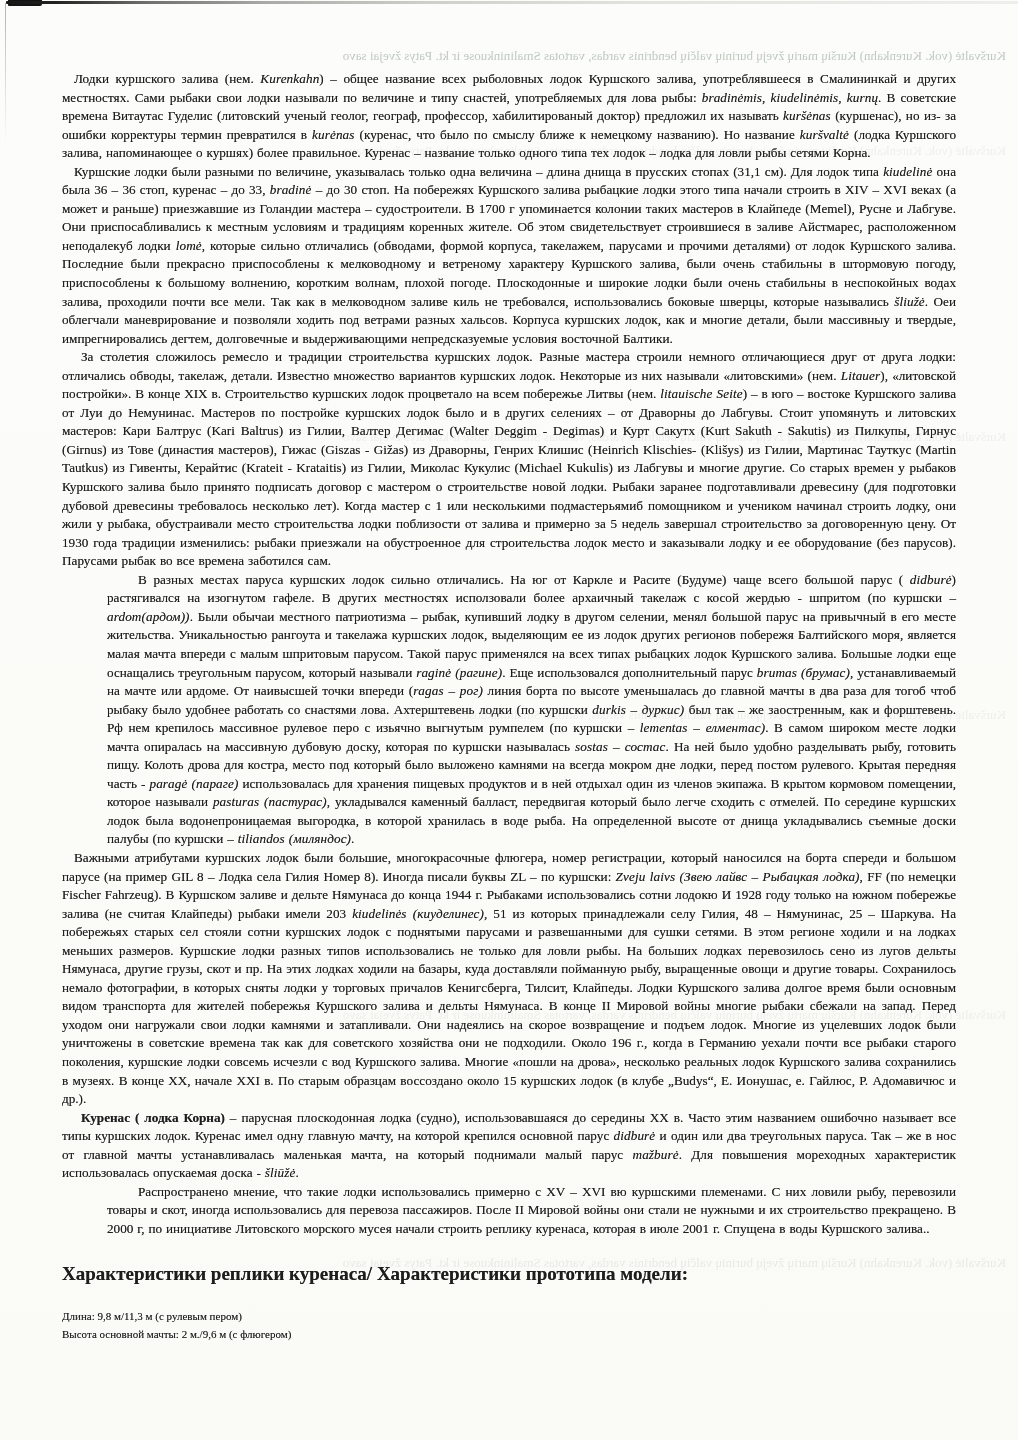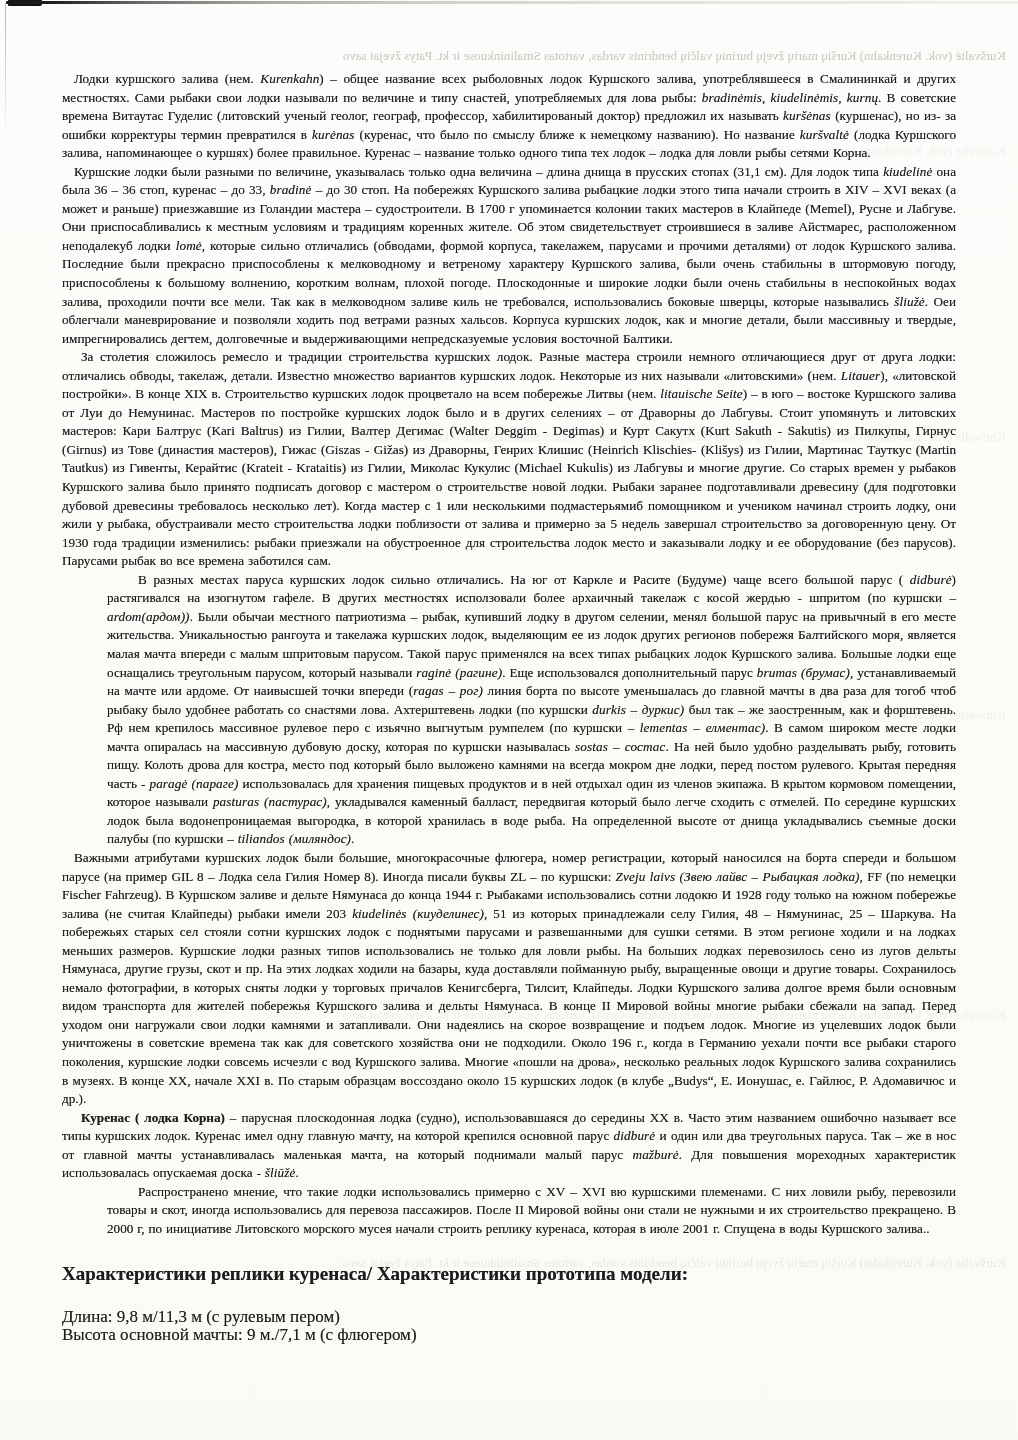--- a/index.html
+++ b/index.html
@@ -66,21 +66,21 @@
   .heading {
     margin: 27px 0 0 0;
     font-size: 19px;
     line-height: 18px;
     font-weight: bold;
     text-shadow: 0 0 0.5px rgba(20,20,20,0.6);
   }
   .specs { margin-top: 25px; }
   .spec {
     margin: 0;
-    font-size: 17px;
+    font-size: 11px;
     line-height: 17.2px;
     text-align: left;
     text-shadow: 0 0 0.45px rgba(20,20,20,0.5);
   }
 </style>
 </head>
 <body>
 
 <div class="page">
 
@@ -101,16 +101,16 @@
     <p class="para ind-md">За столетия сложилось ремесло и традиции строительства куршских лодок. Разные мастера строили немного отличающиеся друг от друга лодки: отличались обводы, такелаж, детали. Известно множество вариантов куршских лодок. Некоторые из них называли «литовскими» (нем. <i>Litauer</i>), «литовской постройки». В конце XIX в. Строительство куршских лодок процветало на всем побережье Литвы (нем. <i>litauische Seite</i>) – в юго – востоке Куршского залива от Луи до Немунинас. Мастеров по постройке куршских лодок было и в других селениях – от Драворны до Лабгувы. Стоит упомянуть и литовских мастеров: Кари Балтрус (Kari Baltrus) из Гилии, Валтер Дегимас (Walter Deggim - Degimas) и Курт Сакутх (Kurt Sakuth - Sakutis) из Пилкупы, Гирнус (Girnus) из Тове (династия мастеров), Гижас (Giszas - Gižas) из Драворны, Генрих Клишис (Heinrich Klischies- (Klišys) из Гилии, Мартинас Тауткус (Martin Tautkus) из Гивенты, Керайтис (Krateit - Krataitis) из Гилии, Миколас Кукулис (Michael Kukulis) из Лабгувы и многие другие. Со старых времен у рыбаков Куршского залива было принято подписать договор с мастером о строительстве новой лодки. Рыбаки заранее подготавливали древесину (для подготовки дубовой древесины требовалось несколько лет). Когда мастер с 1 или несколькими подмастерьямиб помощником и учеником начинал строить лодку, они жили у рыбака, обустраивали место строительства лодки поблизости от залива и примерно за 5 недель завершал строительство за договоренную цену. От 1930 года традиции изменились: рыбаки приезжали на обустроенное для строительства лодок место и заказывали лодку и ее оборудование (без парусов). Парусами рыбак во все времена заботился сам.</p>
     <p class="para ind-lg">В разных местах паруса куршских лодок сильно отличались. На юг от Каркле и Расите (Будуме) чаще всего большой парус ( <i>didburė</i>) растягивался на изогнутом гафеле. В других местностях исползовали более архаичный такелаж с косой жердью - шпритом (по куршски – <i>ardom(ардом))</i>. Были обычаи местного патриотизма – рыбак, купивший лодку в другом селении, менял большой парус на привычный в его месте жительства. Уникальностью рангоута и такелажа куршских лодок, выделяющим ее из лодок других регионов побережя Балтийского моря, является малая мачта впереди с малым шпритовым парусом. Такой парус применялся на всех типах рыбацких лодок Куршского залива. Большые лодки еще оснащались треугольным парусом, который называли <i>raginė (рагине)</i>. Еще использовался дополнительный парус <i>brumas</i> <i>(брумас)</i>, устанавливаемый на мачте или ардоме. От наивысшей точки впереди (<i>ragas – рог)</i> линия борта по высоте уменьшалась до главной мачты в два раза для тогоб чтоб рыбаку было удобнее работать со снастями лова. Ахтерштевень лодки (по куршски <i>durkis – дуркис)</i> был так – же заостренным, как и форштевень. Рф нем крепилось массивное рулевое перо с изьячно выгнутым румпелем (по куршски – <i>lementas – елментас)</i>. В самом широком месте лодки мачта опиралась на массивную дубовую доску, которая по куршски называлась <i>sostas</i> – <i>состас</i>. На ней было удобно разделывать рыбу, готовить пищу. Колоть дрова для костра, место под который было выложено камнями на всегда мокром дне лодки, перед постом рулевого. Крытая передняя часть - <i>paragė (параге)</i> использовалась для хранения пищевых продуктов и в ней отдыхал один из членов экипажа. В крытом кормовом помещении, которое называли <i>pasturas (пастурас)</i>, укладывался каменный балласт, передвигая который было легче сходить с отмелей. По середине куршских лодок была водонепроницаемая выгородка, в которой хранилась в воде рыба. На определенной высоте от днища укладывались съемные доски палубы (по куршски – <i>tiliandos (миляндос)</i>.</p>
     <p class="para ind-sm">Важными атрибутами куршских лодок были большие, многокрасочные флюгера, номер регистрации, который наносился на борта спереди и большом парусе (на пример GIL 8 – Лодка села Гилия Номер 8). Иногда писали буквы ZL – по куршски: <i>Zveju laivs (Звею лайвс – Рыбацкая лодка)</i>, FF (по немецки Fischer Fahrzeug). В Куршском заливе и дельте Нямунаса до конца 1944 г. Рыбаками использовались сотни лодокю И 1928 году только на южном побережье залива (не считая Клайпеды) рыбаки имели 203 <i>kiudelinės (киуделинес)</i>, 51 из которых принадлежали селу Гилия, 48 – Нямунинас, 25 – Шаркува. На побережьях старых сел стояли сотни куршских лодок с поднятыми парусами и развешанными для сушки сетями. В этом регионе ходили и на лодках меньших размеров. Куршские лодки разных типов использовались не только для ловли рыбы. На больших лодках перевозилось сено из лугов дельты Нямунаса, другие грузы, скот и пр. На этих лодках ходили на базары, куда доставляли пойманную рыбу, выращенные овощи и другие товары. Сохранилось немало фотографии, в которых сняты лодки у торговых причалов Кенигсберга, Тилсит, Клайпеды. Лодки Куршского залива долгое время были основным видом транспорта для жителей побережья Куршского залива и дельты Нямунаса. В конце II Мировой войны многие рыбаки сбежали на запад. Перед уходом они нагружали свои лодки камнями и затапливали. Они надеялись на скорое возвращение и подъем лодок. Многие из уцелевших лодок были уничтожены в советские времена так как для советского хозяйства они не подходили. Около 196 г., когда в Германию уехали почти все рыбаки старого поколения, куршские лодки совсемь исчезли с вод Куршского залива. Многие «пошли на дрова», несколько реальных лодок Куршского залива сохранились в музеях. В конце XX, начале XXI в. По старым образцам воссоздано около 15 куршских лодок (в клубе „Budys“, Е. Ионушас, е. Гайлюс, Р. Адомавичюс и др.).</p>
     <p class="para ind-md"><b>Куренас ( лодка Корна)</b> – парусная плоскодонная лодка (судно), использовавшаяся до середины XX в. Часто этим названием ошибочно называет все типы куршских лодок. Куренас имел одну главную мачту, на которой крепился основной парус <i>didburė</i> и один или два треугольных паруса. Так – же в нос от главной мачты устанавливалась маленькая мачта, на который поднимали малый парус <i>mažburė</i>. Для повышения мореходных характеристик использовалась опускаемая доска - <i>šliūžė</i>.</p>
     <p class="para ind-lg">Распространено мнение, что такие лодки использовались примерно с XV – XVI вю куршскими племенами. С них ловили рыбу, перевозили товары и скот, иногда использовались для перевоза пассажиров. После II Мировой войны они стали не нужными и их строительство прекращено. В 2000 г, по инициативе Литовского морского мусея начали строить реплику куренаса, которая в июле 2001 г. Спущена в воды Куршского залива..</p>
 
     <h2 class="heading">Характеристики реплики куренаса/ Характеристики прототипа модели:</h2>
 
     <div class="specs">
       <p class="spec">Длина: 9,8 м/11,3 м (с рулевым пером)</p>
-      <p class="spec">Высота основной мачты: 9 м./7,1 м (с флюгером)</p>
+      <p class="spec">Высота основной мачты: 2 м./9,6 м (с флюгером)</p>
     </div>
   </main>
 </div>
 
 </body></html>

